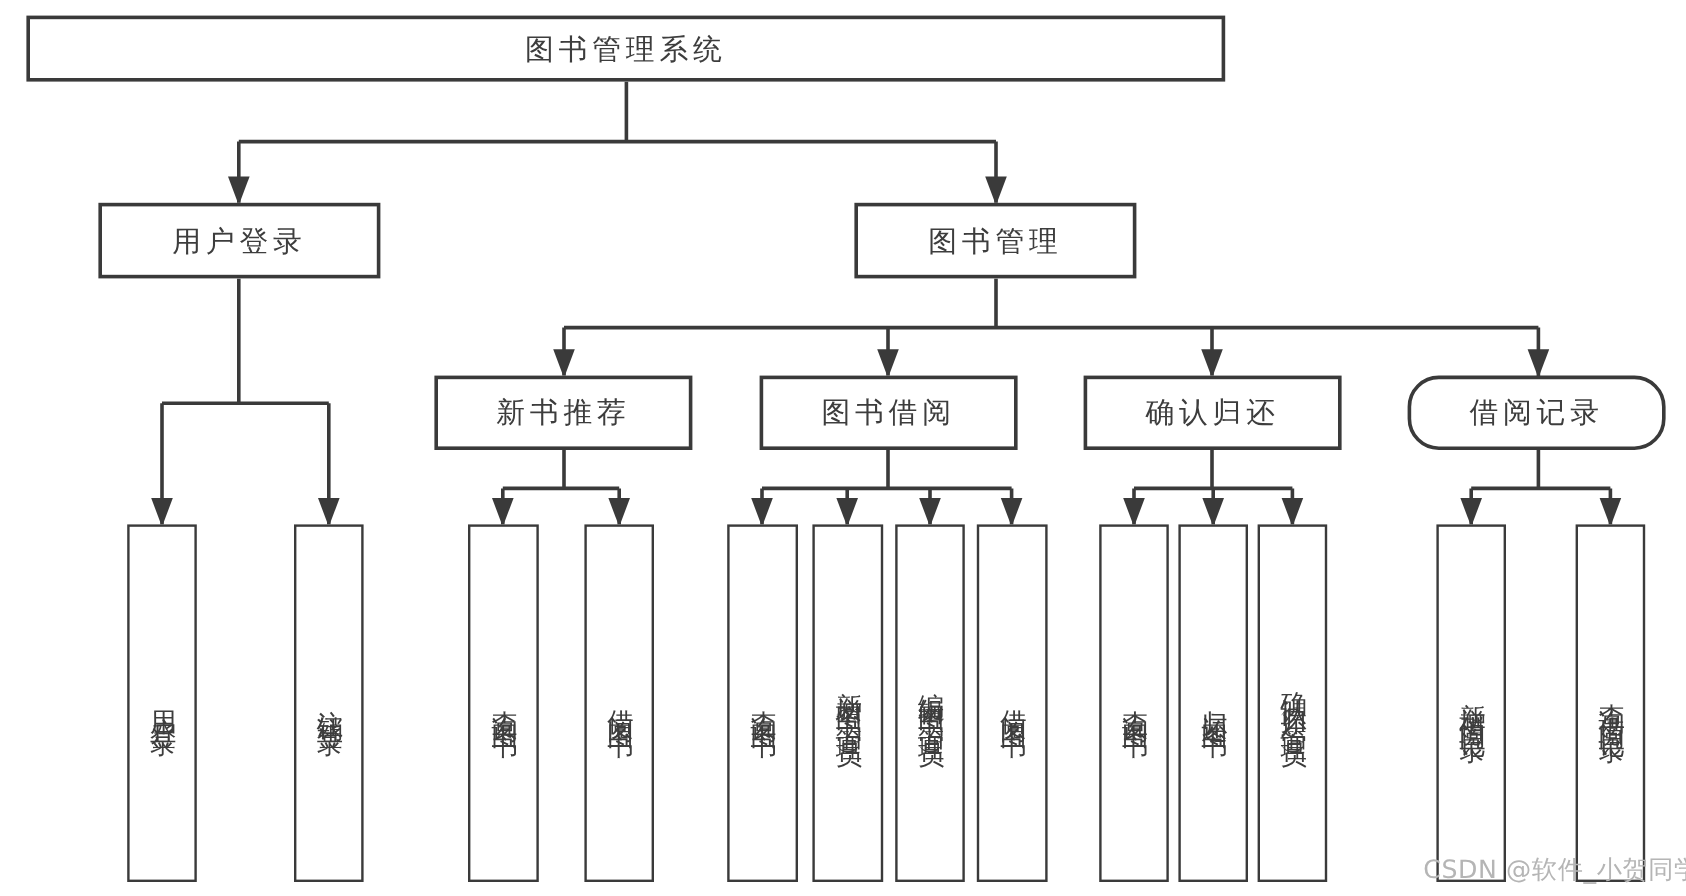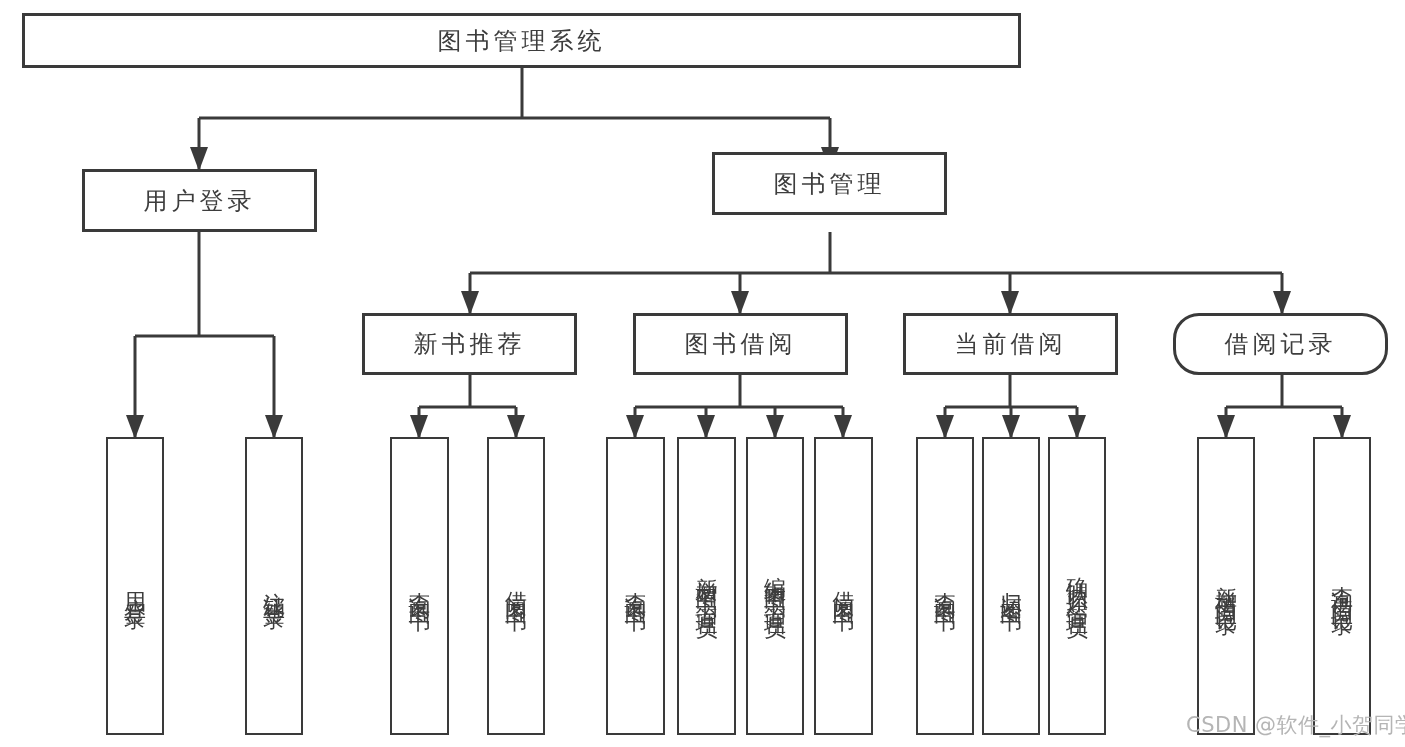--- a/index.html
+++ b/index.html
@@ -90,32 +90,32 @@
     </g>
   </svg>
 
   <div class="box h-box" style="left:22px; top:13px; width:999px; height:55px;">
     <span>图书管理系统</span>
   </div>
 
   <div class="box h-box" style="left:82px; top:169px; width:235px; height:63px;">
     <span>用户登录</span>
   </div>
-  <div class="box h-box" style="left:712px; top:152px; width:235px; height:63px;text-align:center;">
+  <div class="box h-box" style="left:712px; top:169px; width:235px; height:63px;text-align:center;">
     <span>图书管理</span>
   </div>
 
   <div class="box h-box" style="left:362px; top:313px; width:215px; height:62px;">
     <span>新书推荐</span>
   </div>
   <div class="box h-box" style="left:633px; top:313px; width:215px; height:62px;">
     <span>图书借阅</span>
   </div>
   <div class="box h-box" style="left:903px; top:313px; width:215px; height:62px;">
-    <span>当前借阅</span>
+    <span>确认归还</span>
   </div>
   <div class="box h-box" style="left:1173px; top:313px; width:215px; height:62px;border-radius:26px;">
     <span>借阅记录</span>
   </div>
 
   <div class="box leaf" style="left:106px; top:437px; width:58px; height:298px;">
     <span>用户登录</span>
   </div>
   <div class="box leaf" style="left:245px; top:437px; width:58px; height:298px;">
     <span>注销登录</span>

